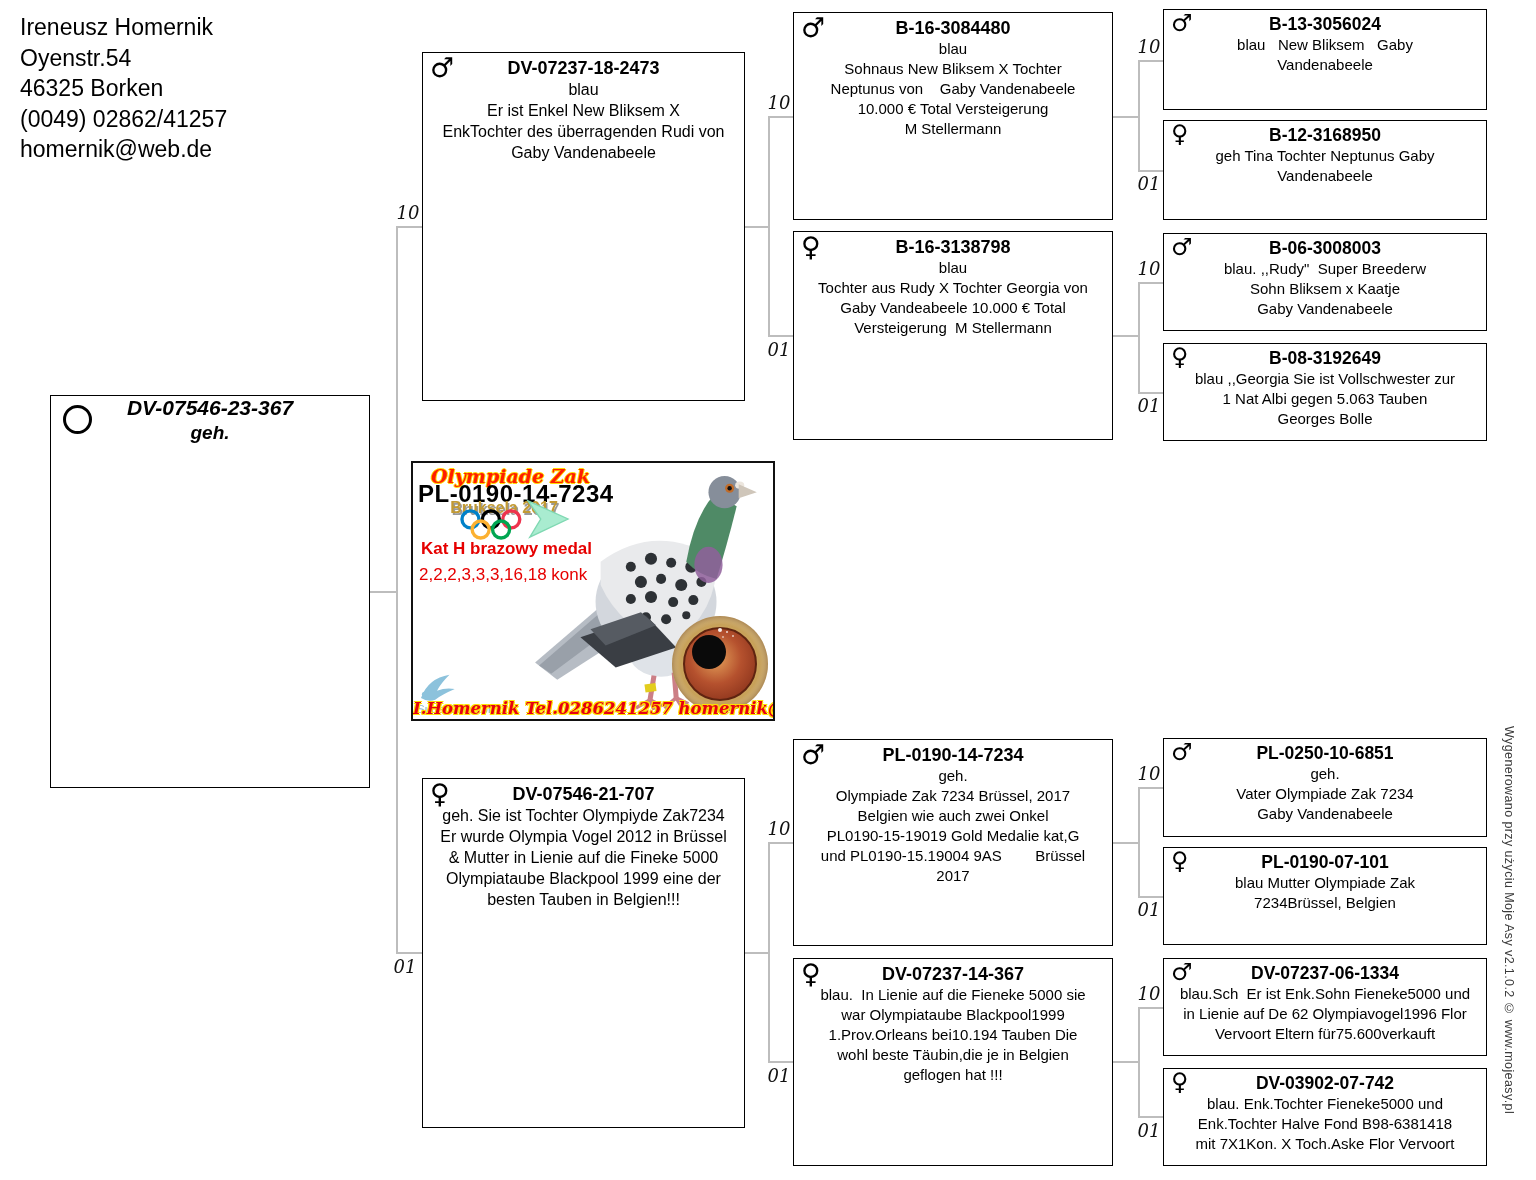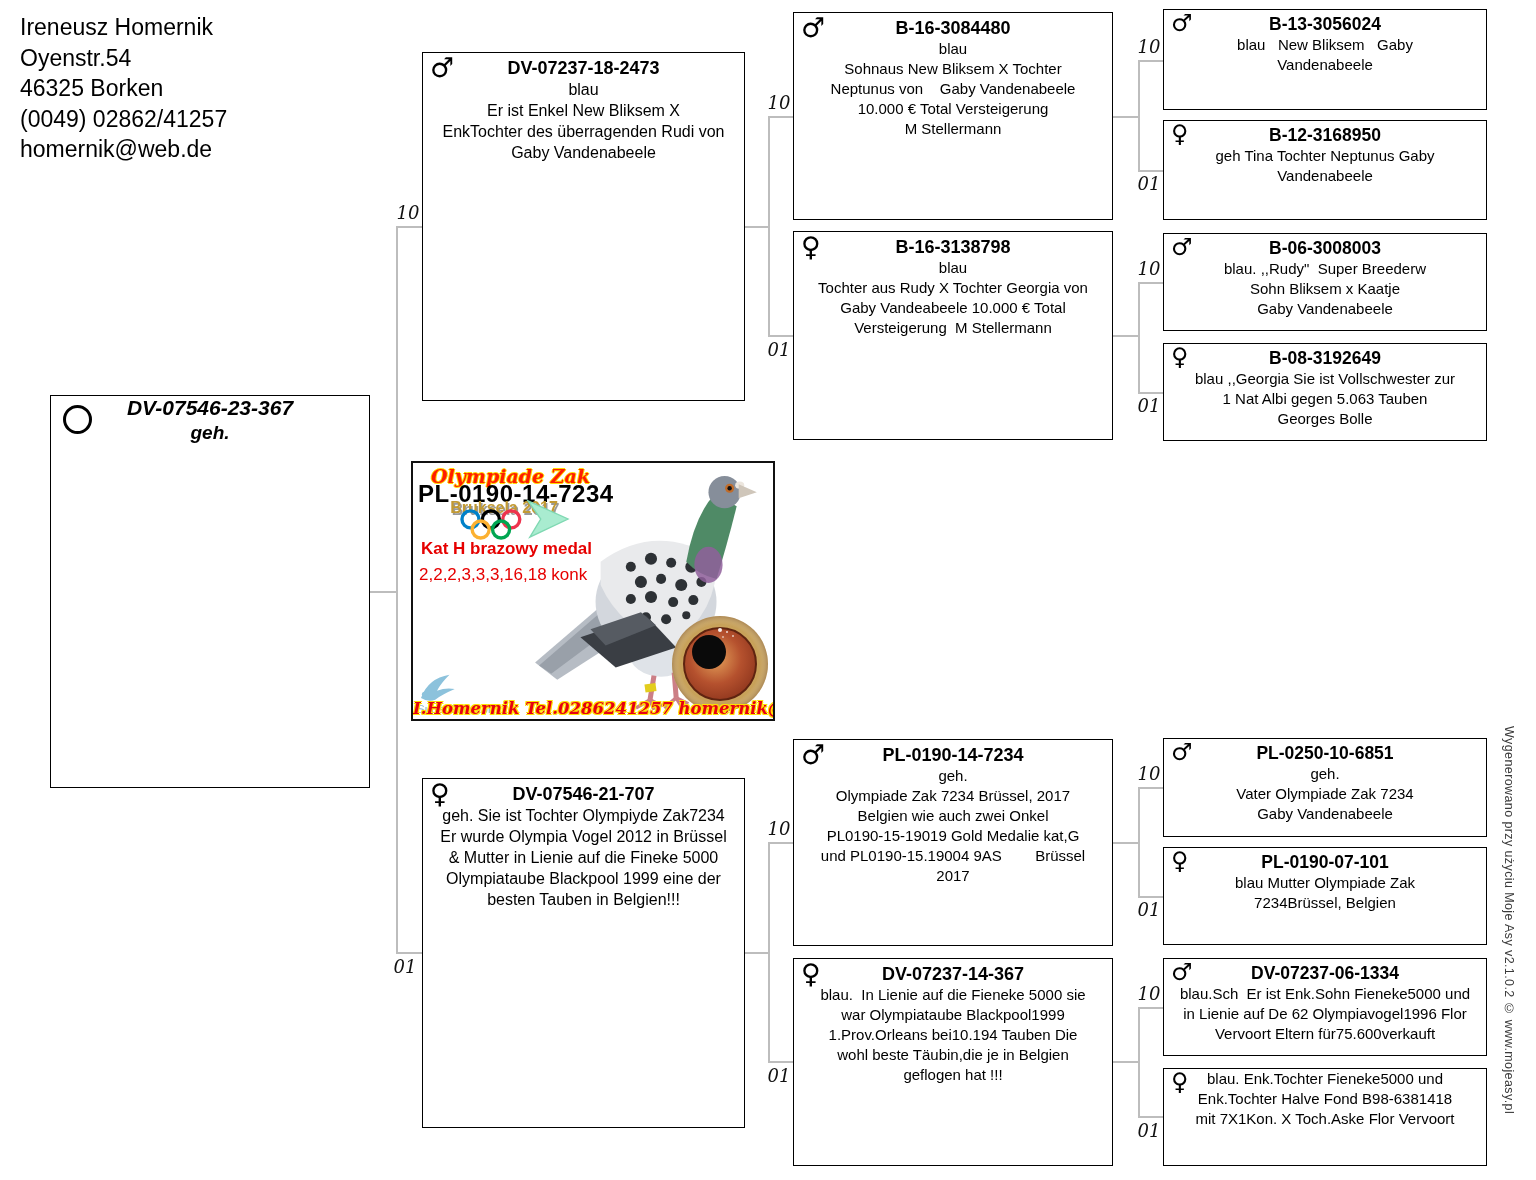--- a/index.html
+++ b/index.html
@@ -191,20 +191,21 @@
 <div class="pbox col4" style="left:1163px;top:958px;width:324px;height:98px;">
   <span class="sex">♂</span>
   <div class="ring">DV-07237-06-1334</div>
   <div class="bline">blau.Sch&nbsp; Er ist Enk.Sohn Fieneke5000 und</div>
   <div class="bline">in Lienie auf De 62 Olympiavogel1996 Flor</div>
   <div class="bline">Vervoort Eltern für75.600verkauft</div>
 </div>
 
 <div class="pbox col4" style="left:1163px;top:1068px;width:324px;height:98px;">
   <span class="sex">♀</span>
+  <div class="ring">DV-03902-07-742</div>
   <div class="bline">blau. Enk.Tochter Fieneke5000 und</div>
   <div class="bline">Enk.Tochter Halve Fond B98-6381418</div>
   <div class="bline">mit 7X1Kon. X Toch.Aske Flor Vervoort</div>
 </div>
 
 <div>
   <div class="cl hl" style="left:370px;top:591px;width:26px;"></div>
   <div class="cl vl" style="left:396px;top:226px;height:727px;"></div>
   <div class="cl hl" style="left:396px;top:226px;width:26px;"></div>
   <div class="cl hl" style="left:396px;top:952px;width:26px;"></div>

